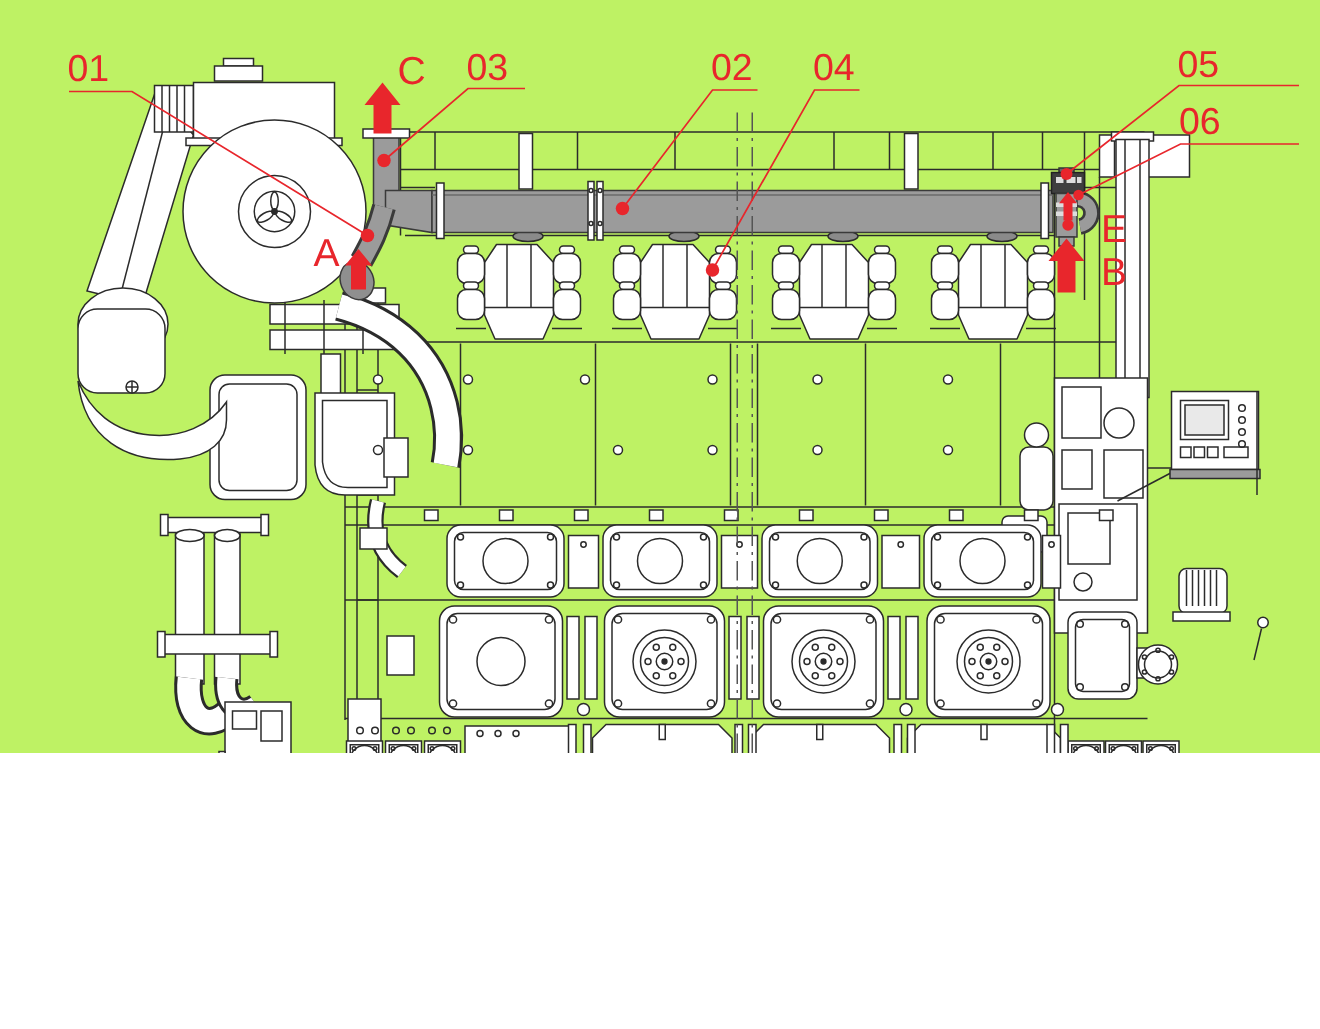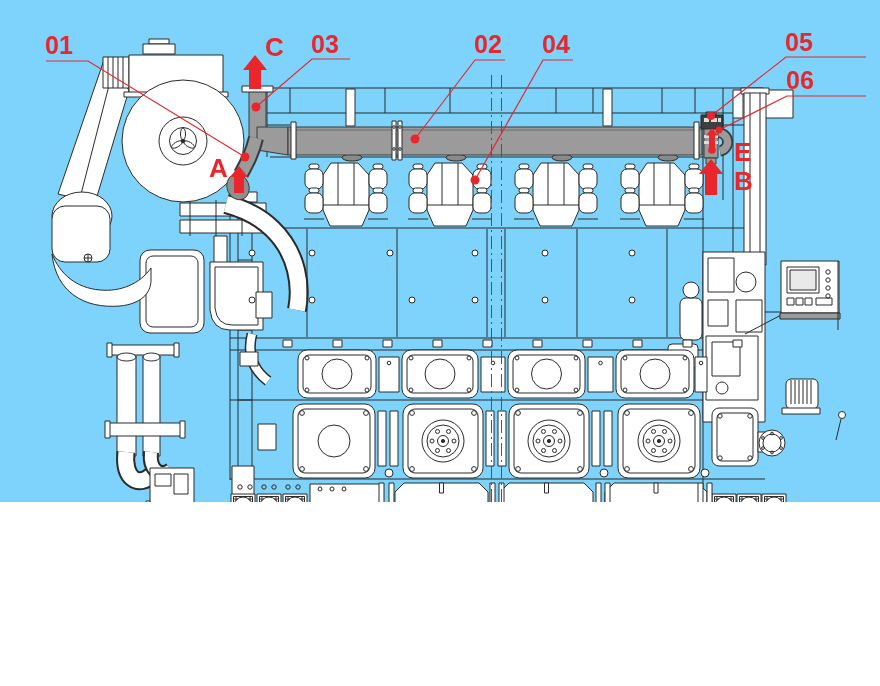--- a/index.html
+++ b/index.html
@@ -1,17 +1,17 @@
 <!DOCTYPE html>
 <html style="--annotation-red: #e8262c; --drawing-code-blue: #0b55cc; --pipe-gray: #9b9b9b; --line-dark: #2b2b2b;"><head>
 <meta charset="utf-8">
 <style>
   html,body{margin:0;padding:0;background:#fff;}
-  .page{position:relative;width:880px;height:502px;background:#7dd3fc;overflow:hidden;
-        font-family:"Liberation Sans",sans-serif;font-weight:bold;}
+  .page{position:relative;width:880px;height:502px;background:#bef264;overflow:hidden;
+        font-family:"Liberation Sans",sans-serif;}
   svg{position:absolute;left:0;top:0;}
   svg *{vector-effect:non-scaling-stroke;}
   .lead{fill:none;stroke:var(--annotation-red,#e8262c);stroke-width:1.15px;}
   .rdot{fill:var(--annotation-red,#e8262c);stroke:none;}
   .rarr{fill:var(--annotation-red,#e8262c);stroke:none;}
   .rlbl{fill:var(--annotation-red,#e8262c);stroke:none;
         font-family:"Liberation Sans",sans-serif;font-size:25px;}
   .rlet{font-size:26px;}
   .pg{fill:var(--pipe-gray,#9b9b9b);stroke:#3a3a3a;}
   .pgd{fill:#8f8f8f;stroke:#3a3a3a;}

